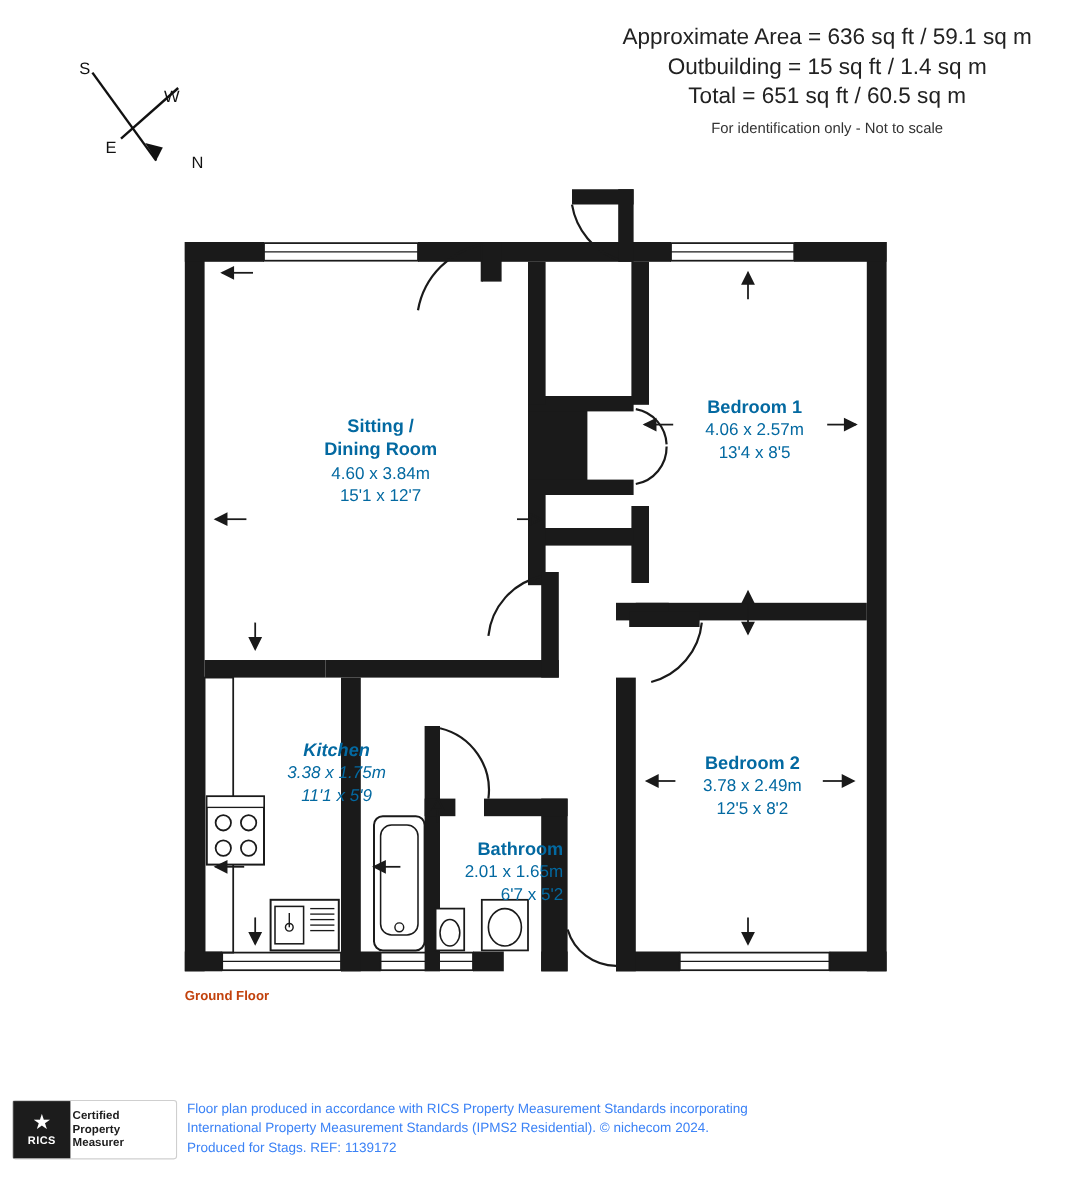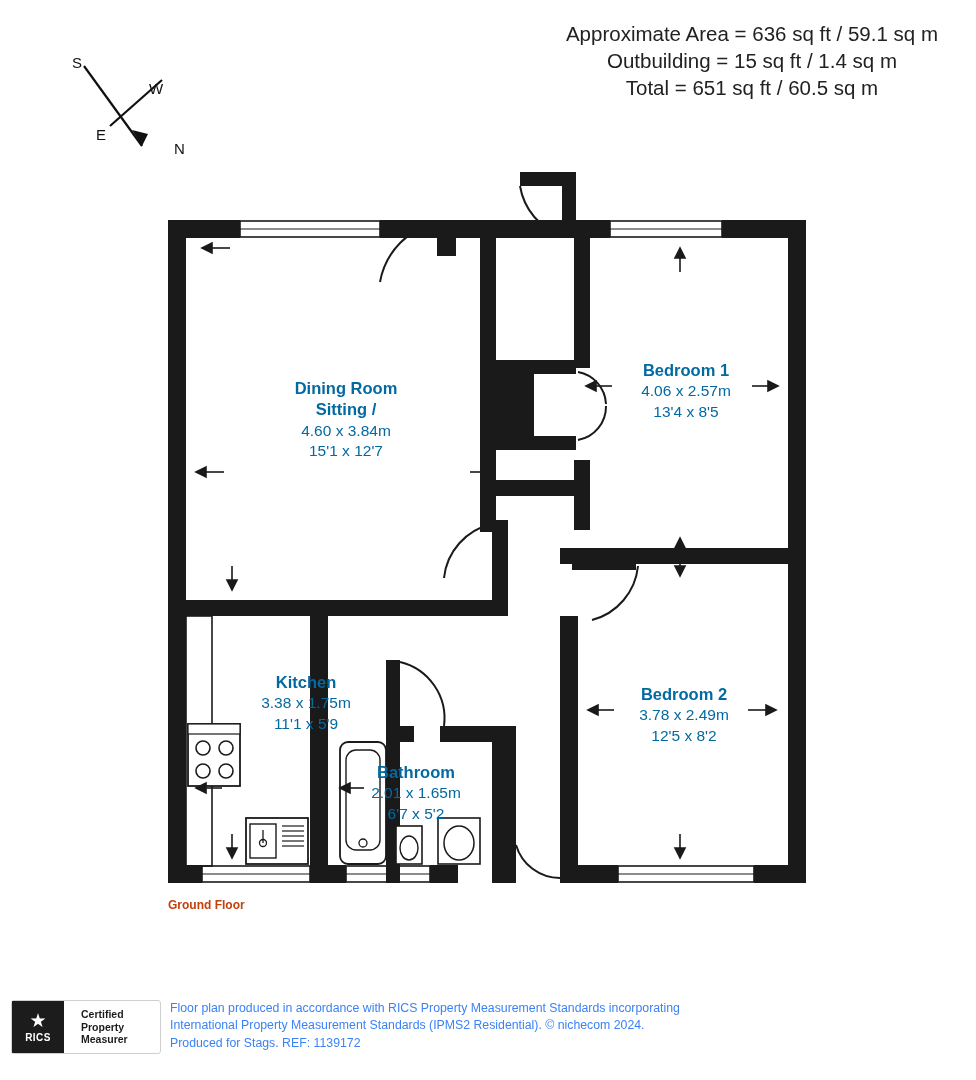--- a/index.html
+++ b/index.html
@@ -126,21 +126,21 @@
     line-height: 1;
     margin-bottom: 2px;
   }
   .rics-mark .txt {
     font-size: 10px;
     font-weight: bold;
     letter-spacing: .4px;
   }
   .rics-cert {
     flex: 1;
-    padding: 5px 17px;
+    padding: 5px 2px;
     font-size: 10.5px;
     line-height: 1.22;
     font-weight: bold;
     color: #1c1c1c;
     display: flex;
     flex-direction: column;
     justify-content: center;
   }
   .footer-text {
     position: absolute;
@@ -153,20 +153,21 @@
 </style>
 </head>
 <body>
 
 <div class="stage">
 
   <div class="area-summary">
     <div class="line">Approximate Area = 636 sq ft / 59.1 sq m</div>
     <div class="line">Outbuilding = 15 sq ft / 1.4 sq m</div>
     <div class="line">Total = 651 sq ft / 60.5 sq m</div>
+    <div class="note">For identification only - Not to scale</div>
   </div>
 
   <div class="compass">
     <svg width="150" height="125" viewBox="0 0 150 125">
       <line x1="22" y1="18" x2="80" y2="98" stroke="#111" stroke-width="2.2"></line>
       <line x1="100" y1="32" x2="48" y2="78" stroke="#111" stroke-width="2.2"></line>
       <path d="M80 98 L70 82 L86 86 Z" fill="#111"></path>
     </svg>
     <div class="lab" style="left:10px; top:6px;">S</div>
     <div class="lab" style="left:87px; top:32px;">W</div>
@@ -325,45 +326,45 @@
           <path d="M232 858 L227 848 L237 848 Z"></path>
 
         <path d="M340 788 L364 788"></path>
           <path d="M340 788 L350 783 L350 793 Z"></path>
         <path d="M398 748 L398 726"></path>
           <path d="M398 726 L393 736 L403 736 Z"></path>
       </g>
     </svg>
 
     <div class="room-label" style="left:246px; top:378px; width:200px;">
+      <div class="name">Sitting /</div>
       <div class="name">Dining Room</div>
-      <div class="name">Sitting /</div>
       <div class="dim">4.60 x 3.84m</div>
       <div class="dim">15'1 x 12'7</div>
     </div>
 
     <div class="room-label" style="left:586px; top:360px; width:200px;">
       <div class="name">Bedroom 1</div>
       <div class="dim">4.06 x 2.57m</div>
       <div class="dim">13'4 x 8'5</div>
     </div>
 
     <div class="room-label" style="left:584px; top:684px; width:200px;">
       <div class="name">Bedroom 2</div>
       <div class="dim">3.78 x 2.49m</div>
       <div class="dim">12'5 x 8'2</div>
     </div>
 
-    <div class="room-label" style="left:186px; top:672px; width:240px;">
+    <div class="room-label" style="left:186px; top:672px; width:240px;font-style:italic;">
       <div class="name">Kitchen</div>
       <div class="dim">3.38 x 1.75m</div>
       <div class="dim">11'1 x 5'9</div>
     </div>
 
-    <div class="room-label" style="left:320px; top:762px; width:192px;">
+    <div class="room-label" style="left:320px; top:762px; width:192px;text-align:right;">
       <div class="name">Bathroom</div>
       <div class="dim">2.01 x 1.65m</div>
       <div class="dim">6'7 x 5'2</div>
     </div>
 
     <div class="floor-title">Ground Floor</div>
   </div>
 
   <div class="footer">
     <div class="rics-badge">

